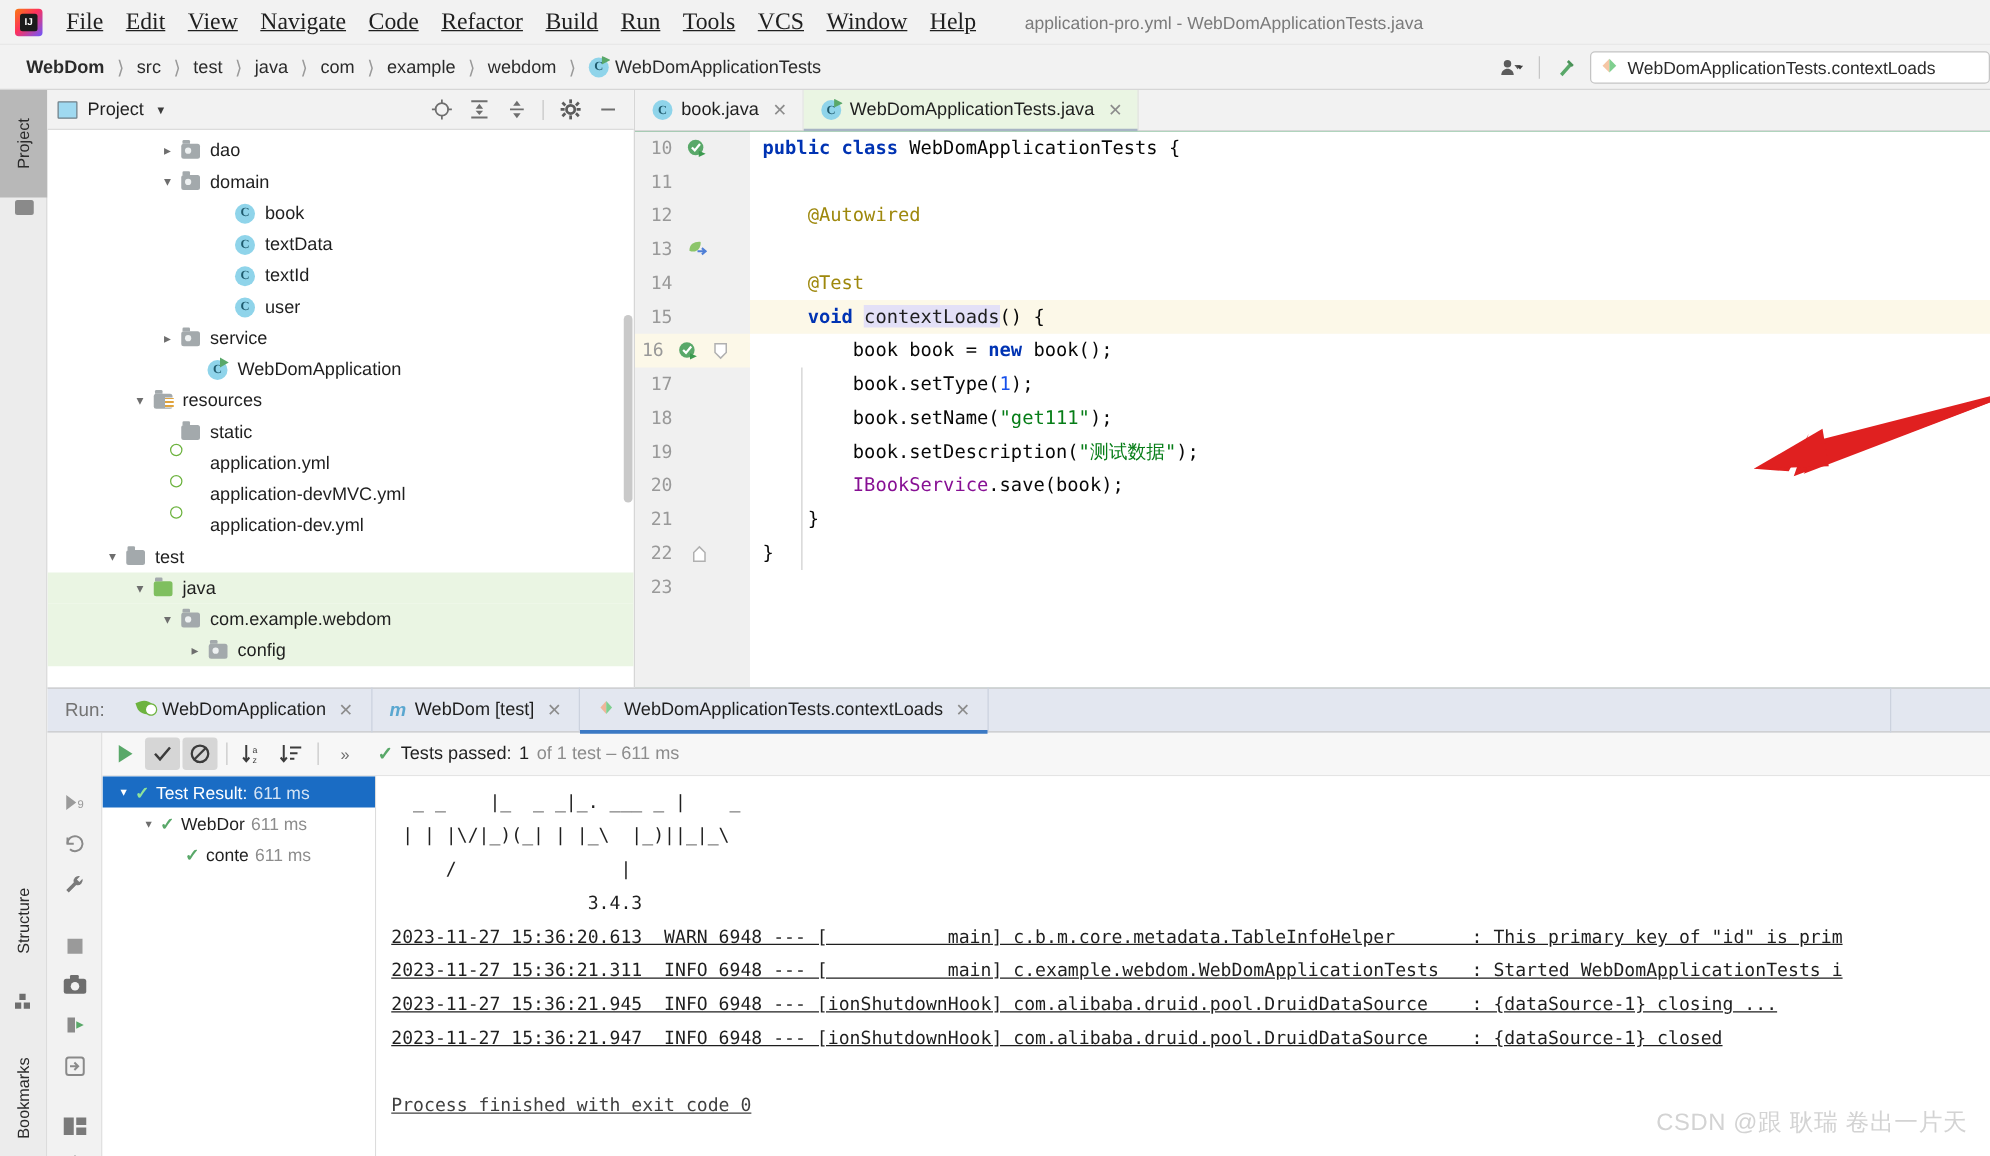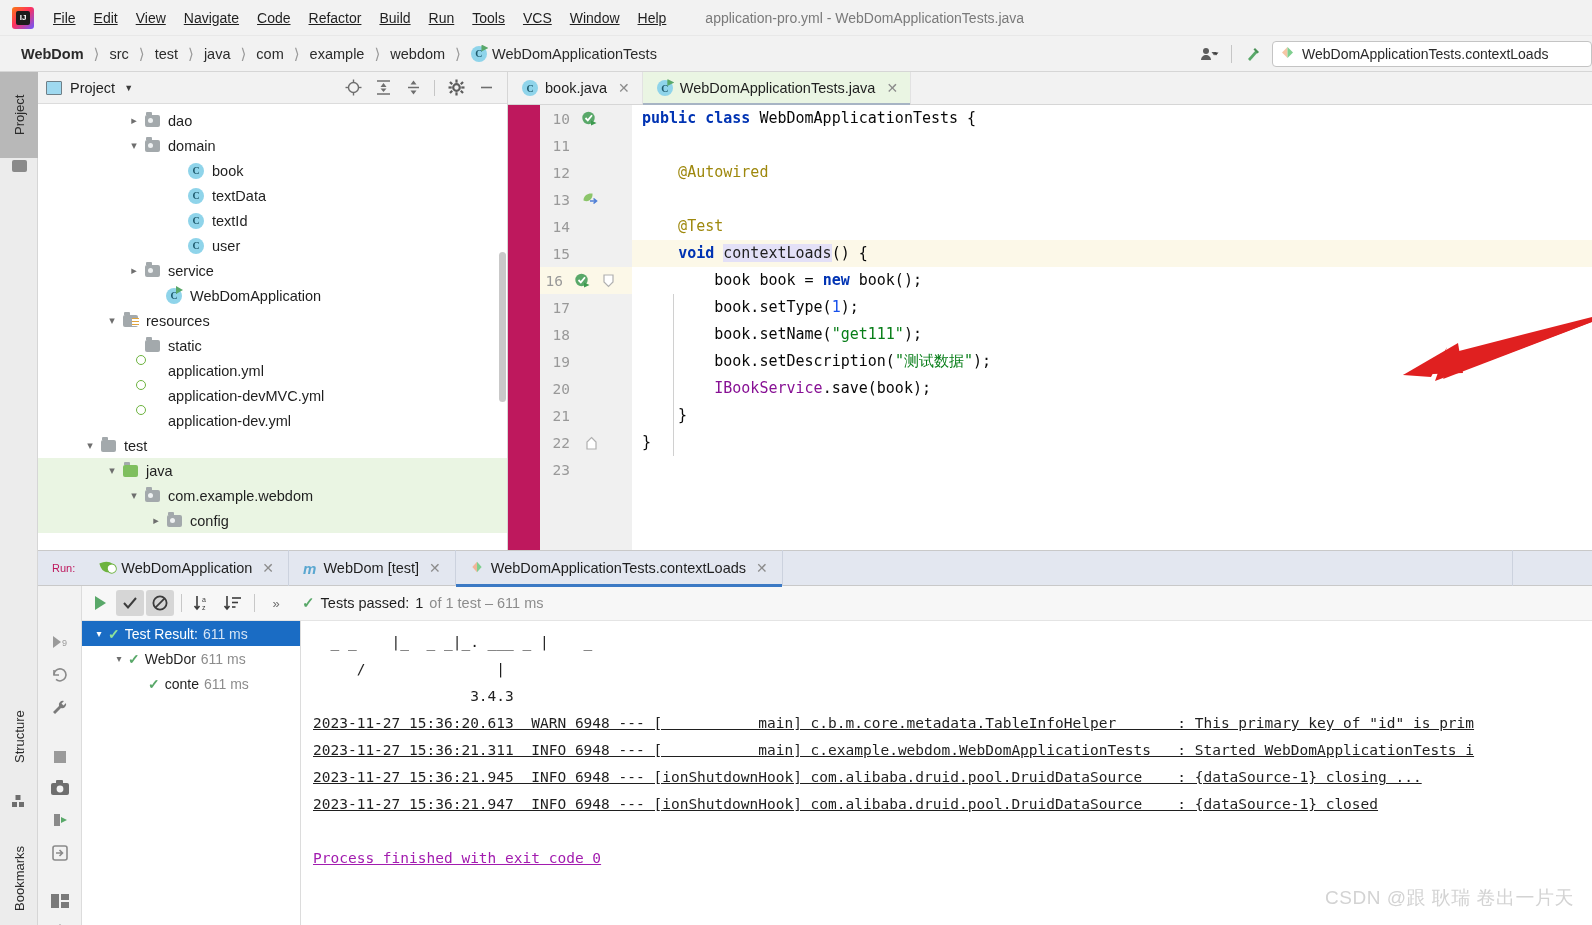--- a/index.html
+++ b/index.html
@@ -29,22 +29,23 @@
   }
   .ij-logo::after {
     content: ""; position: absolute; left: 4px; top: 4px; width: 14px; height: 14px;
     background: #1b1b1b; border-radius: 2px;
   }
   .ij-logo::before {
     content: "IJ"; position: absolute; z-index: 2; left: 0; top: 0; width: 22px; height: 22px;
     color: #fff; font-size: 8px; font-weight: bold; line-height: 22px; text-align: center;
   }
   .menu-item {
-    padding: 3px 9px; font-size: 14px; color: #1f1f1f; cursor: default;
+    padding: 3px 9px; font-size: 19px; color: #1f1f1f; cursor: default;
     white-space: nowrap;
+    font-family: Liberation Serif, serif;
   }
   .menu-item span.ul { text-decoration: underline; }
   .win-title {
     margin-left: 30px; font-size: 14px; color: #7a7a7a; white-space: nowrap;
   }
 
   
   .navbar {
     position: absolute; left: 0; top: 36px; width: 1592px; height: 36px;
     background: #f2f2f2; display: flex; align-items: center;
@@ -178,21 +179,21 @@
     font-size: 14.5px; color: #1f1f1f; position: relative; white-space: nowrap;
     border-right: 1px solid #e2e2e2;
   }
   .etab.active { background: #eaf5e3; }
   .etab.active::after {
     content: ""; position: absolute; left: 0; right: 0; bottom: -1px; height: 2px;
     background: #a7b4c4;
   }
   .etab .x { color: #8c8c8c; font-size: 14px; margin-left: 4px; }
 
-  .code-wrap { flex: 1; display: flex; position: relative; overflow: hidden; background: #be185d; padding-left: 32px; }
+  .code-wrap { flex: 1; display: flex; position: relative; overflow: hidden; background: #15803d; }
   .gutter {
     width: 92px; background: #f0f0f0; flex: none; position: relative;
     border-right: 0px;
   }
   .gline {
     height: 27px; display: flex; align-items: center; position: relative;
   }
   .gline .num {
     width: 34px; text-align: right; padding-right: 4px;
     font-family: "DejaVu Sans Mono", monospace; font-size: 14.5px; color: #999999;
@@ -234,21 +235,21 @@
   
   .runpanel {
     position: absolute; left: 38px; top: 550px; width: 1554px; height: 375px;
     background: #fff; display: flex; flex-direction: column;
   }
   .runtabs {
     height: 36px; background: #e3e7f0; display: flex; align-items: center;
     border-top: 1px solid #c9c9c9; border-bottom: 1px solid #c9c9c9; flex: none;
     position: relative;
   }
-  .run-label { font-size: 11px; margin-left: 14px; margin-right: 12px; color: #be185d; }
+  .run-label { font-size: 15px; margin-left: 14px; margin-right: 12px; color: #737373; }
   .rtab {
     display: flex; align-items: center; gap: 7px; height: 36px; padding: 0 14px;
     font-size: 14.5px; color: #1f1f1f; position: relative; white-space: nowrap;
     border-left: 1px solid #ccd2de;
   }
   .rtab.active::after {
     content: ""; position: absolute; left: 0; right: 0; bottom: -1px; height: 3px;
     background: #3b79c4;
   }
   .rtab .x { color: #8c8c8c; font-size: 14px; margin-left: 3px; }
@@ -291,21 +292,21 @@
   .ttrow .dim { color: #8c8c8c; margin-left: 5px; }
   .ttw { width: 18px; display: inline-flex; justify-content: center; font-size: 10px; color: #6e6e6e; flex: none; }
   .ttrow.selected .ttw { color: #fff; }
 
   .console {
     flex: 1; background: #fff; overflow: hidden; position: relative;
     font-family: "DejaVu Sans Mono", monospace; font-size: 14.5px; color: #1f1f1f;
     padding: 8px 0 0 12px; min-width: 0;
   }
   .conline { height: 27px; line-height: 27px; white-space: pre; text-decoration: underline; }
-  .conline.blue { color: #a21caf; }
+  .conline.blue { color: #404040; }
   .banner { line-height: 27px; white-space: pre; color: #1f1f1f; }
 
   .watermark {
     position: absolute; right: 18px; bottom: 14px;
     font-size: 19px; color: #d3d3d3; letter-spacing: 0.5px;
     font-family: "Liberation Sans", sans-serif;
   }
 
   
   .tri-play { width: 0; height: 0; border-left: 11px solid #59a869; border-top: 7px solid transparent; border-bottom: 7px solid transparent; }
@@ -846,20 +847,21 @@
               </div>
               <div class="ttrow" style="padding-left: 48px;">
                 <span class="ttw"></span>
                 <span style="margin-right:5px;color:#59a869;font-weight:bold;font-size:14px;">✓</span>
                 <span>conte</span>
                 <span class="dim">611 ms</span>
               </div>
             </div>
           <div class="console" id="console">
             <div class="banner">  _ _    |_  _ _|_. ___ _ |    _ </div>
+              <div class="banner"> | | |\/|_)(_| | |_\  |_)||_|_\ </div>
               <div class="banner">     /               |          </div>
               <div class="banner">                  3.4.3         </div>
               <div class="conline">2023-11-27 15:36:20.613  WARN 6948 --- [           main] c.b.m.core.metadata.TableInfoHelper       : This primary key of "id" is prim</div>
               <div class="conline">2023-11-27 15:36:21.311  INFO 6948 --- [           main] c.example.webdom.WebDomApplicationTests   : Started WebDomApplicationTests i</div>
               <div class="conline">2023-11-27 15:36:21.945  INFO 6948 --- [ionShutdownHook] com.alibaba.druid.pool.DruidDataSource    : {dataSource-1} closing ...</div>
               <div class="conline">2023-11-27 15:36:21.947  INFO 6948 --- [ionShutdownHook] com.alibaba.druid.pool.DruidDataSource    : {dataSource-1} closed</div>
               <div style="height: 27px;"></div>
               <div class="conline blue">Process finished with exit code 0</div>
               <div class="watermark">CSDN @跟 耿瑞 卷出一片天</div>
           </div>

